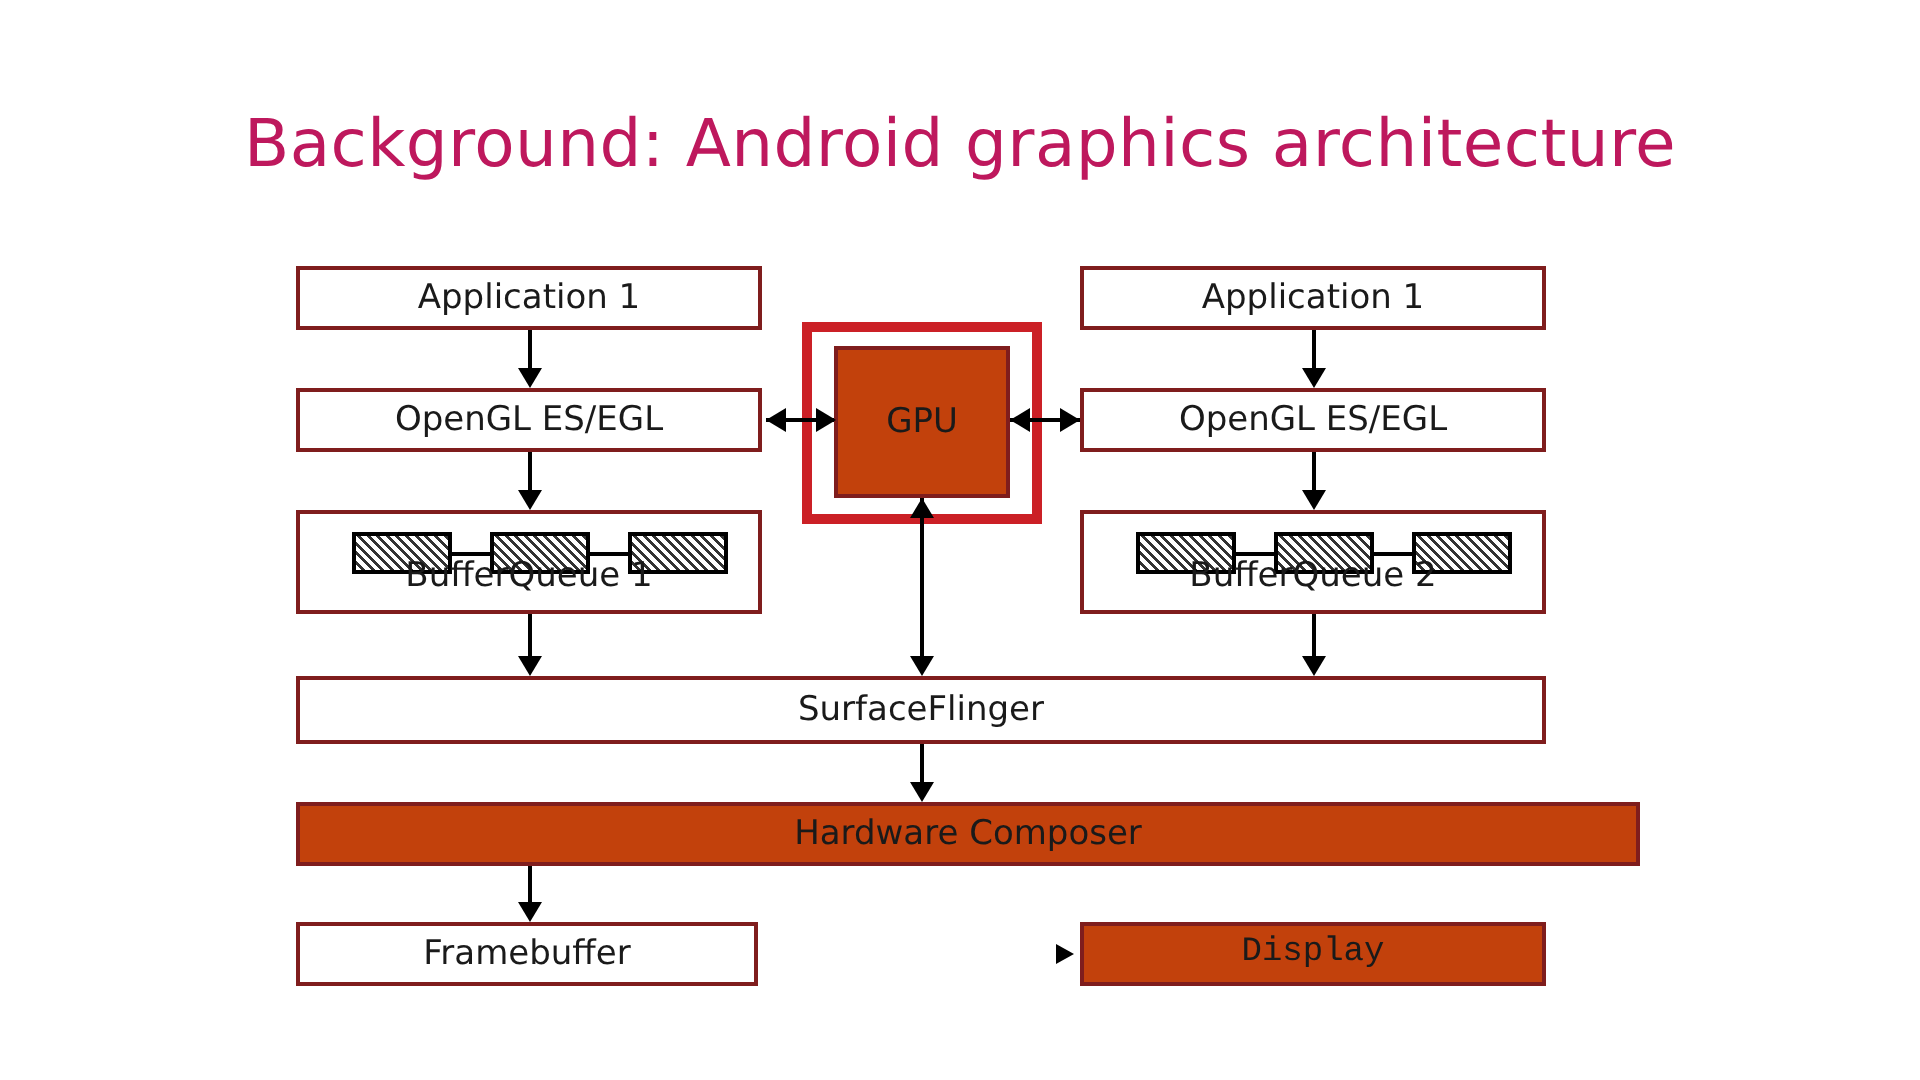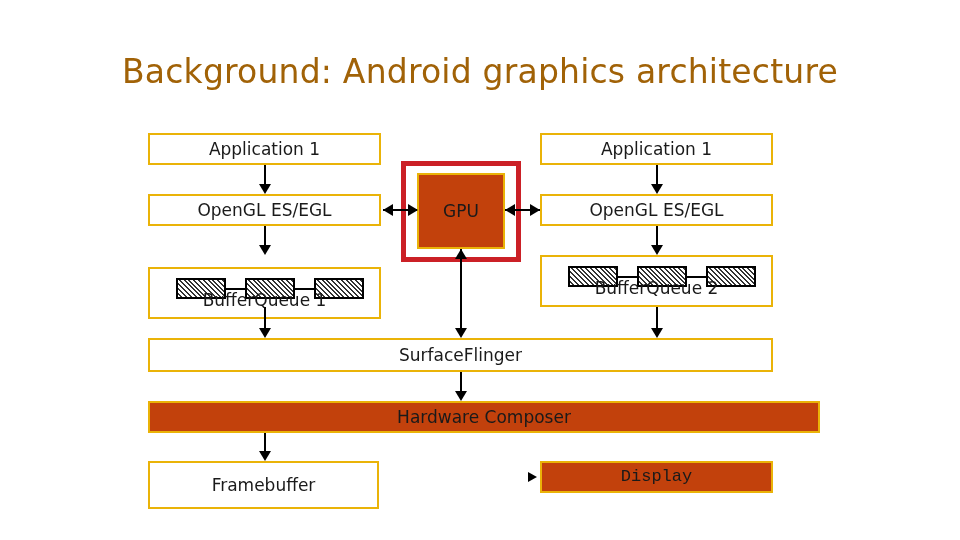--- a/index.html
+++ b/index.html
@@ -22,35 +22,35 @@
   }
   #slide-title {
     position: absolute;
     left: 60px;
     top: 52px;
     width: 840px;
     text-align: center;
     font-size: 33px;
     font-weight: 400;
     letter-spacing: 0.2px;
-    color: #a16207;
+    color: #be185d;
     white-space: nowrap;
     font-family: "DejaVu Sans", sans-serif;
   }
   #diagram {
     position: absolute;
     left: 0;
     top: 0;
     width: 960px;
     height: 540px;
   }
   .node {
     position: absolute;
     box-sizing: border-box;
-    border: 2px solid #eab308;
+    border: 2px solid #7f1d1d;
     background: #ffffff;
     display: flex;
     align-items: center;
     justify-content: center;
     font-size: 17px;
     line-height: 1.1;
     color: #1a1a1a;
     font-family: "DejaVu Sans", sans-serif;
   }
   .node.filled {
@@ -180,21 +180,21 @@
     <div class="node" style="left:540px; top:194px; width:233px; height:32px;">
       <span class="node-label">OpenGL ES/EGL</span>
     </div>
 
     <div id="gpu-highlight" style="left:401px; top:161px; width:120px; height:101px;"></div>
 
     <div class="node filled" style="left:417px; top:173px; width:88px; height:76px;">
       <span class="node-label">GPU</span>
     </div>
 
-    <div class="node bq" style="left:148px; top:255px; width:233px; height:52px;margin-top:12px;">
+    <div class="node bq" style="left:148px; top:255px; width:233px; height:52px;">
       <div class="bq-row">
         <div class="buffer" style="left:26px;"></div>
         <div class="bq-link" style="left:76px; width:19px;"></div>
         <div class="buffer" style="left:95px;"></div>
         <div class="bq-link" style="left:145px; width:19px;"></div>
         <div class="buffer" style="left:164px;"></div>
       </div>
       <span class="node-label">BufferQueue 1</span>
     </div>
 
@@ -210,21 +210,21 @@
     </div>
 
     <div class="node" style="left:148px; top:338px; width:625px; height:34px;">
       <span class="node-label">SurfaceFlinger</span>
     </div>
 
     <div class="node filled" style="left:148px; top:401px; width:672px; height:32px;">
       <span class="node-label">Hardware Composer</span>
     </div>
 
-    <div class="node" style="left:148px; top:461px; width:231px; height:48px;">
+    <div class="node" style="left:148px; top:461px; width:231px; height:32px;">
       <span class="node-label">Framebuffer</span>
     </div>
 
     <div class="node filled" style="left:540px; top:461px; width:233px; height:32px;font-family:Liberation Mono, monospace;">
       <span class="node-label">Display</span>
     </div>
 
     <div class="vline" style="left:264px; top:165px; height:20px;"></div>
     <div class="arrow-down" style="left:259px; top:184px;"></div>
 

